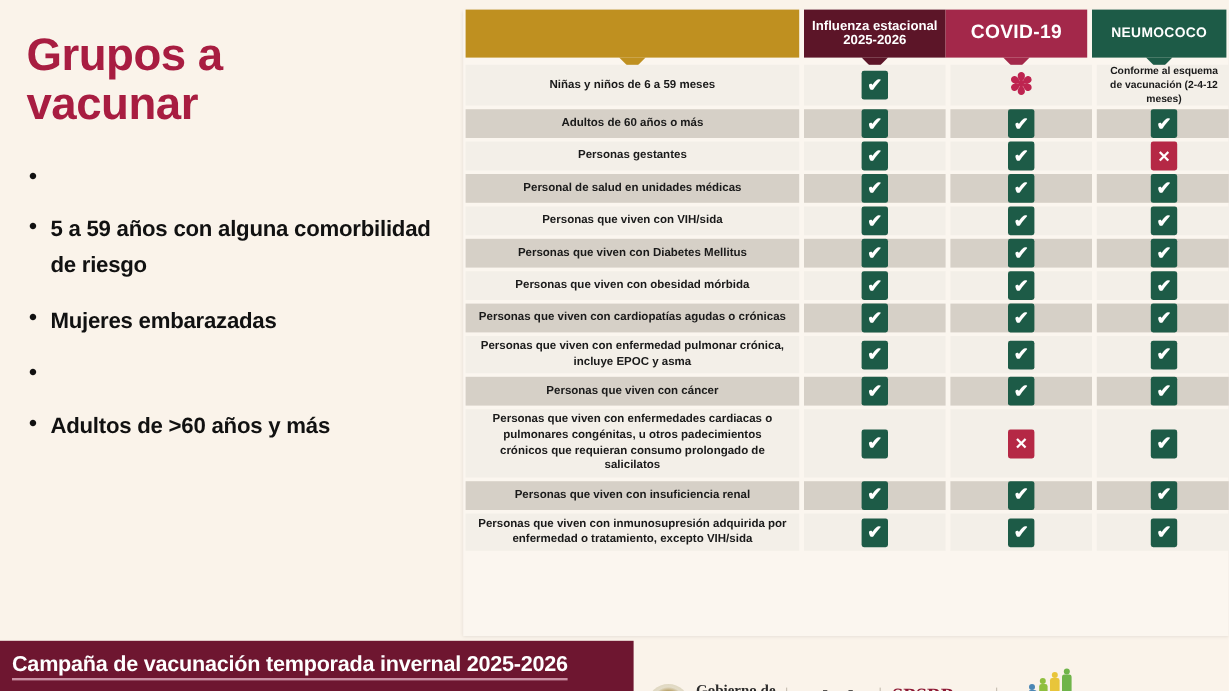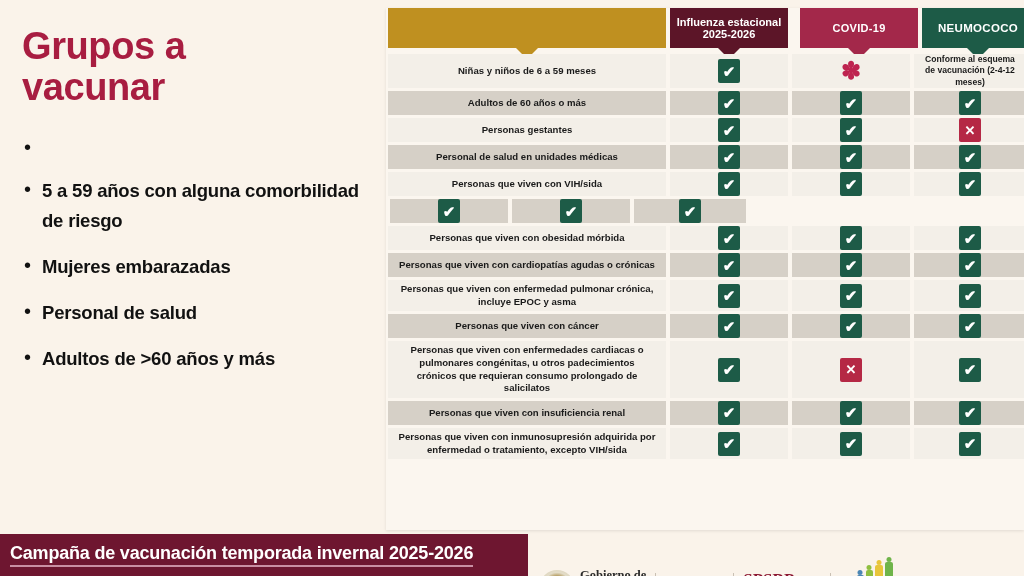--- a/index.html
+++ b/index.html
@@ -84,21 +84,21 @@
     left:50%; bottom:-11px;
     width:0; height:0;
     margin-left:-11px;
     border-left:11px solid transparent;
     border-right:11px solid transparent;
   }
   #hc-group { flex:0 0 278px; margin-left:2px; background:#BF9020; font-size:13.2px; letter-spacing:.1px;}
   #hc-group .arrow { border-top:11px solid #BF9020; }
   #hc-flu   { flex:0 0 118px; margin-left:4px; background:#5C1528; font-size:11px; padding:0 4px;}
   #hc-flu .arrow { border-top:11px solid #5C1528; }
-  #hc-covid { flex:0 0 118px; margin-left:12px; background:#A3284A; font-size:11px; letter-spacing:.3px;}
+  #hc-covid { flex:0 0 118px; margin-left:0; background:#A3284A; font-size:16px; letter-spacing:.3px;}
   #hc-covid .arrow { border-top:11px solid #A3284A; }
   #hc-neumo { flex:0 0 112px; margin-left:4px; background:#1D5B47; font-size:11.5px; letter-spacing:.3px;}
   #hc-neumo .arrow { border-top:11px solid #1D5B47; }
 
   
   #body-rows {
     position:absolute; left:0; top:46px; width:638px;
   }
   .data-row { display:flex; margin-bottom:3px; }
   .cell-label {
@@ -217,21 +217,20 @@
         <div class="bullet-row">
           <span class="bullet-dot">•</span>
           <span class="bullet-text">5 a 59 años con alguna comorbilidad de riesgo</span>
         </div>
         <div class="bullet-row">
           <span class="bullet-dot">•</span>
           <span class="bullet-text">Mujeres embarazadas</span>
         </div>
         <div class="bullet-row">
           <span class="bullet-dot">•</span>
-          <span class="bullet-text">Personal de salud</span>
         </div>
         <div class="bullet-row">
           <span class="bullet-dot">•</span>
           <span class="bullet-text">Adultos de &gt;60 años y más</span>
         </div>
       </div>
   </div>
 
   <div id="table-wrap">
     <div id="table-bg"></div>
@@ -309,20 +308,21 @@
             <span class="mk-check">✔</span>
           </div>
           <div class="cell-mark covid">
             <span class="mk-check">✔</span>
           </div>
           <div class="cell-mark neumo">
             <span class="mk-check">✔</span>
           </div>
         </div>
         <div class="data-row row-b">
+          <div class="cell-label">Personas que viven con Diabetes Mellitus</div>
           <div class="cell-mark flu">
             <span class="mk-check">✔</span>
           </div>
           <div class="cell-mark covid">
             <span class="mk-check">✔</span>
           </div>
           <div class="cell-mark neumo">
             <span class="mk-check">✔</span>
           </div>
         </div>

